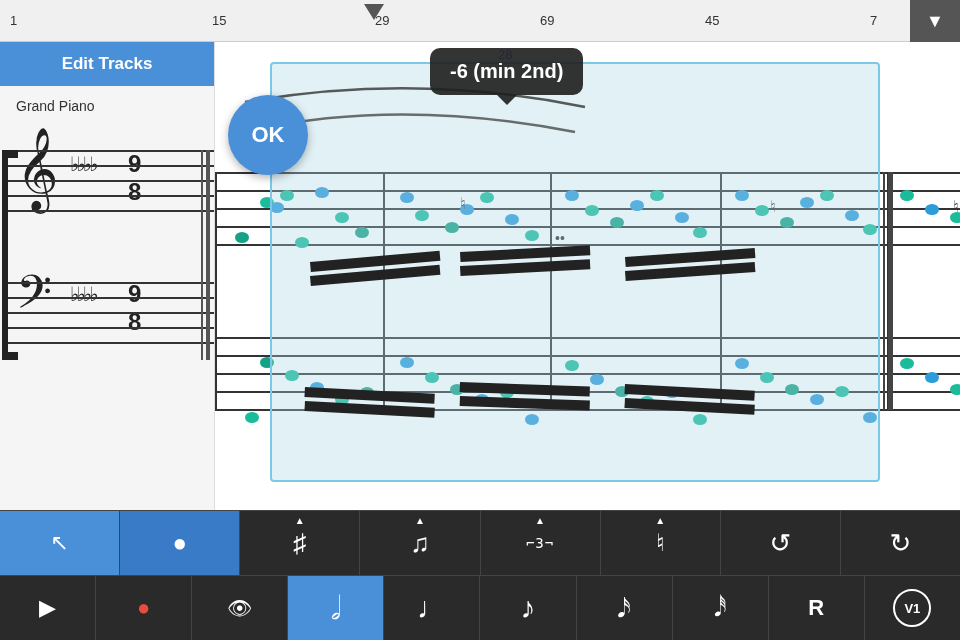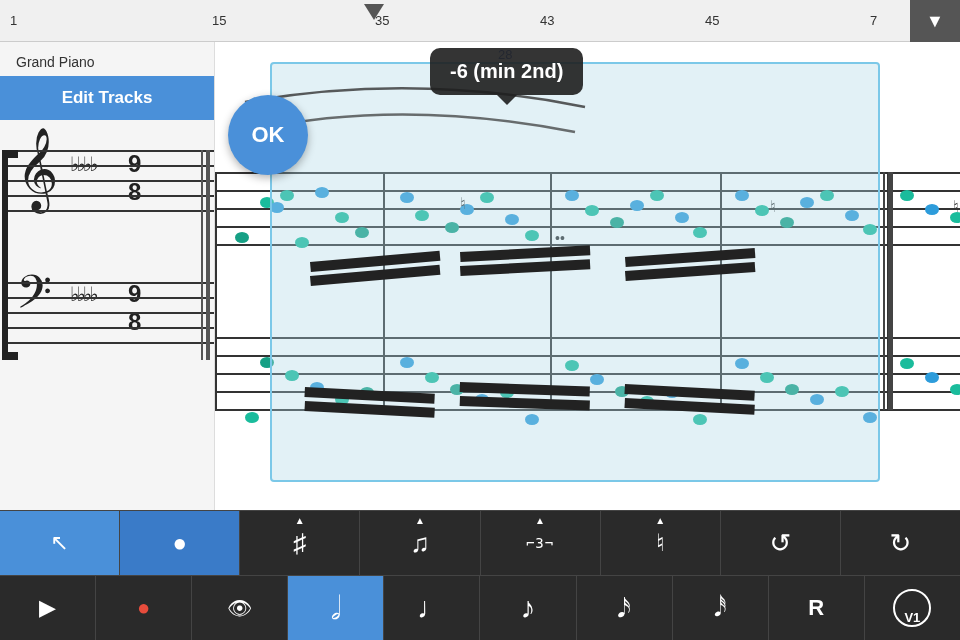--- a/index.html
+++ b/index.html
@@ -210,21 +210,21 @@
     }
     .tool-btn:last-child { border-right: none; }
     .tool-btn.active {
       background: #4a90d9;
     }
 
     .v1-circle {
       width: 38px; height: 38px;
       border-radius: 50%;
       border: 2px solid white;
-      display: flex; align-items: flex-end; justify-content: center;
+      display: flex; align-items: center; justify-content: center;
       font-size: 13px; font-weight: bold; color: white;
     }
 
     
     .up-arrow {
       position: absolute;
       top: 4px;
       font-size: 10px;
       color: white;
     }
@@ -245,35 +245,35 @@
       pointer-events: none;
       z-index: 2;
     }
   </style>
 </head>
 <body>
 
 <div id="timeline">
   <span class="timeline-marker" style="left:10px">1</span>
   <span class="timeline-marker" style="left:212px">15</span>
-  <span class="timeline-marker" style="left:375px">35</span>
-  <span class="timeline-marker" style="left:540px">43</span>
+  <span class="timeline-marker" style="left:375px">29</span>
+  <span class="timeline-marker" style="left:540px">69</span>
   <span class="timeline-marker" style="left:705px">45</span>
   <span class="timeline-marker" style="left:870px">7</span>
 
   <div class="playhead" style="left:362px">
     <div class="playhead-triangle"></div>
   </div>
 
   <div class="dropdown-arrow"></div>
 </div>
 
 <div id="sidebar">
+  <div id="edit-tracks-btn">Edit Tracks</div>
   <div id="instrument-label">Grand Piano</div>
-  <div id="edit-tracks-btn">Edit Tracks</div>
 
   <div style="position:absolute; top:80px; left:8px; right:0; height:120px;">
     <span style="position:absolute; left:8px; top:10px; font-size:72px; color:#222; line-height:1;">𝄞</span>
 
     <span style="position:absolute; left:62px; top:30px; font-size:20px; color:#222; letter-spacing:-3px;">♭♭♭♭</span>
 
     <div style="position:absolute; left:120px; top:28px; display:flex; flex-direction:column; align-items:center; font-size:24px; font-weight:bold; color:#222; line-height:1.15;">
       <span>9</span>
         <span>8</span>
     </div>

